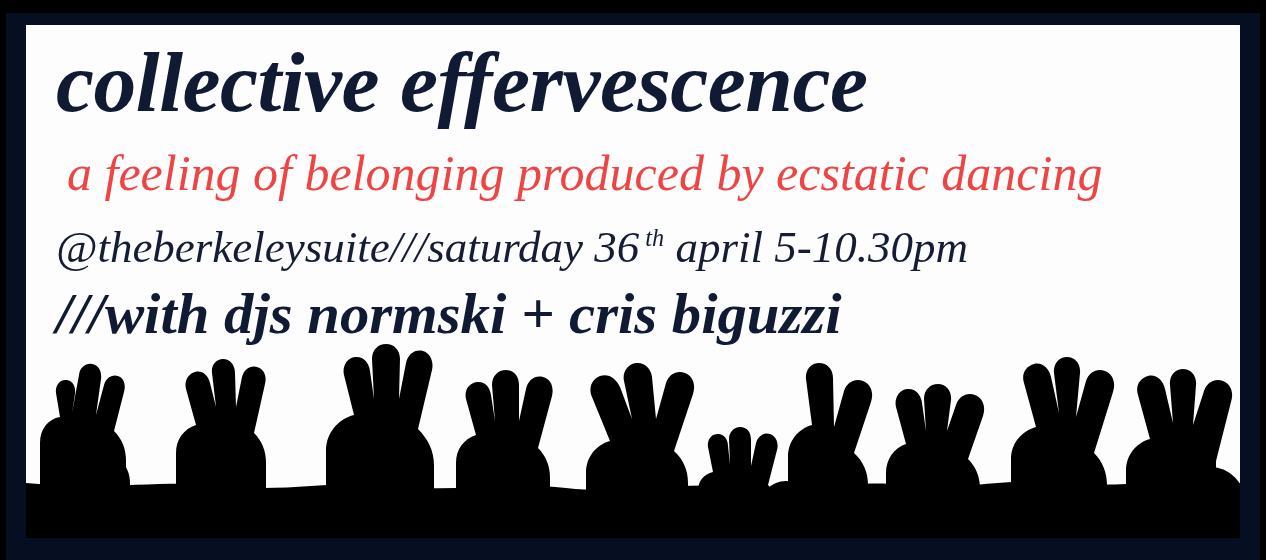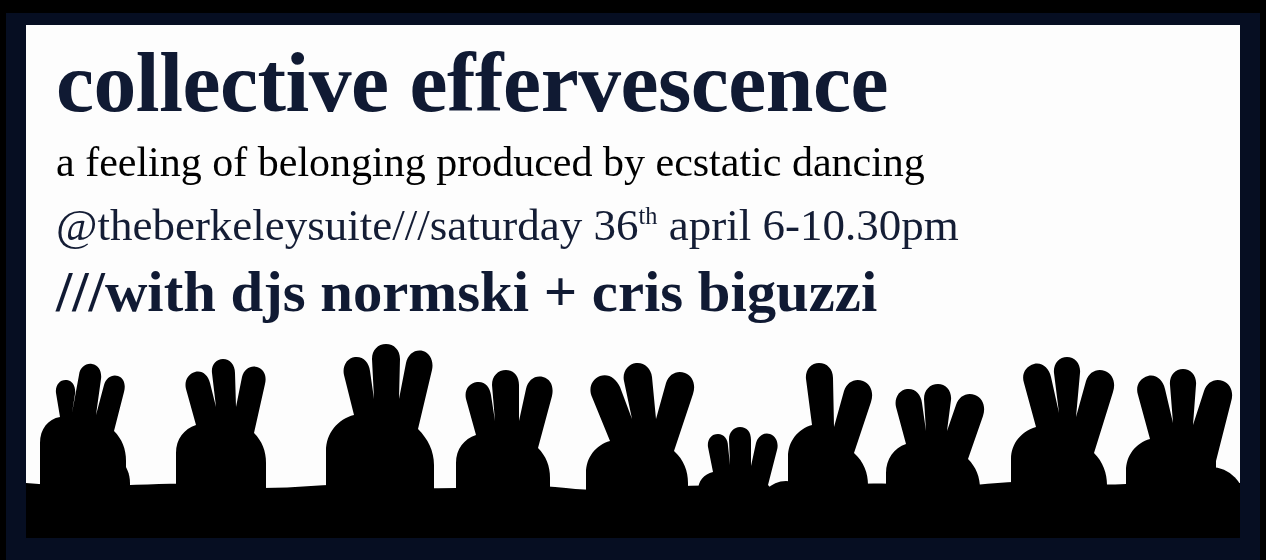--- a/index.html
+++ b/index.html
@@ -14,20 +14,21 @@
     font-family: "Liberation Serif", "DejaVu Serif", serif;
   }
 
   
   .poster {
     position: relative;
     width: 1266px;
     height: 464px;
     background: #000000;
     box-sizing: border-box;
+    font-style: italic;
   }
   .navy-frame {
     position: absolute;
     left: 6px;
     top: 13px;
     width: 1254px;
     height: 547px;
     background: #060e22;
   }
   .white-panel {
@@ -56,41 +57,42 @@
     letter-spacing: -0.5px;
     color: #101a33;
     white-space: nowrap;
     margin: 0;
     transform: scaleX(1.02);
     transform-origin: left center;
   }
   .subtitle {
     font-family: "Liberation Serif", "DejaVu Serif", serif;
     font-weight: normal;
-    font-size: 42px;
+    font-size: 50px;
     line-height: 62px;
-    color: #000000;
+    color: #ef4444;
     white-space: nowrap;
-    margin: 0;
+    margin: 11px;
     transform: scaleX(1.0);
     transform-origin: left center;
   }
   .venue-line {
     font-family: "Liberation Serif", "DejaVu Serif", serif;
     font-weight: normal;
     font-size: 45px;
     line-height: 64px;
     color: #141d35;
     white-space: nowrap;
     margin: 0;
   }
   .venue-line sup {
     font-size: 0.54em;
     vertical-align: super;
     line-height: 0;
+    margin-left: 6px;
   }
   .djline {
     font-family: "Liberation Serif", "DejaVu Serif", serif;
     font-weight: bold;
     font-size: 57px;
     line-height: 70px;
     letter-spacing: 0px;
     color: #101a33;
     white-space: nowrap;
     margin: 0;
@@ -167,19 +169,19 @@
           <rect x="732" y="178" width="56" height="27"></rect>
         </g>
       </svg>
     </div>
 
     <div class="text-block">
       <div class="title">collective effervescence</div>
 
       <div class="subtitle">a feeling of belonging produced by ecstatic dancing</div>
 
-      <div class="venue-line"><span>@theberkeleysuite</span><span>///</span><span>saturday 36</span><sup>th</sup><span> april 6-10.30pm</span></div>
+      <div class="venue-line"><span>@theberkeleysuite</span><span>///</span><span>saturday 36</span><sup>th</sup><span> april 5-10.30pm</span></div>
 
       <div class="djline">///with djs normski + cris biguzzi</div>
     </div>
 
   </div>
 </div>
 
 </body></html>

